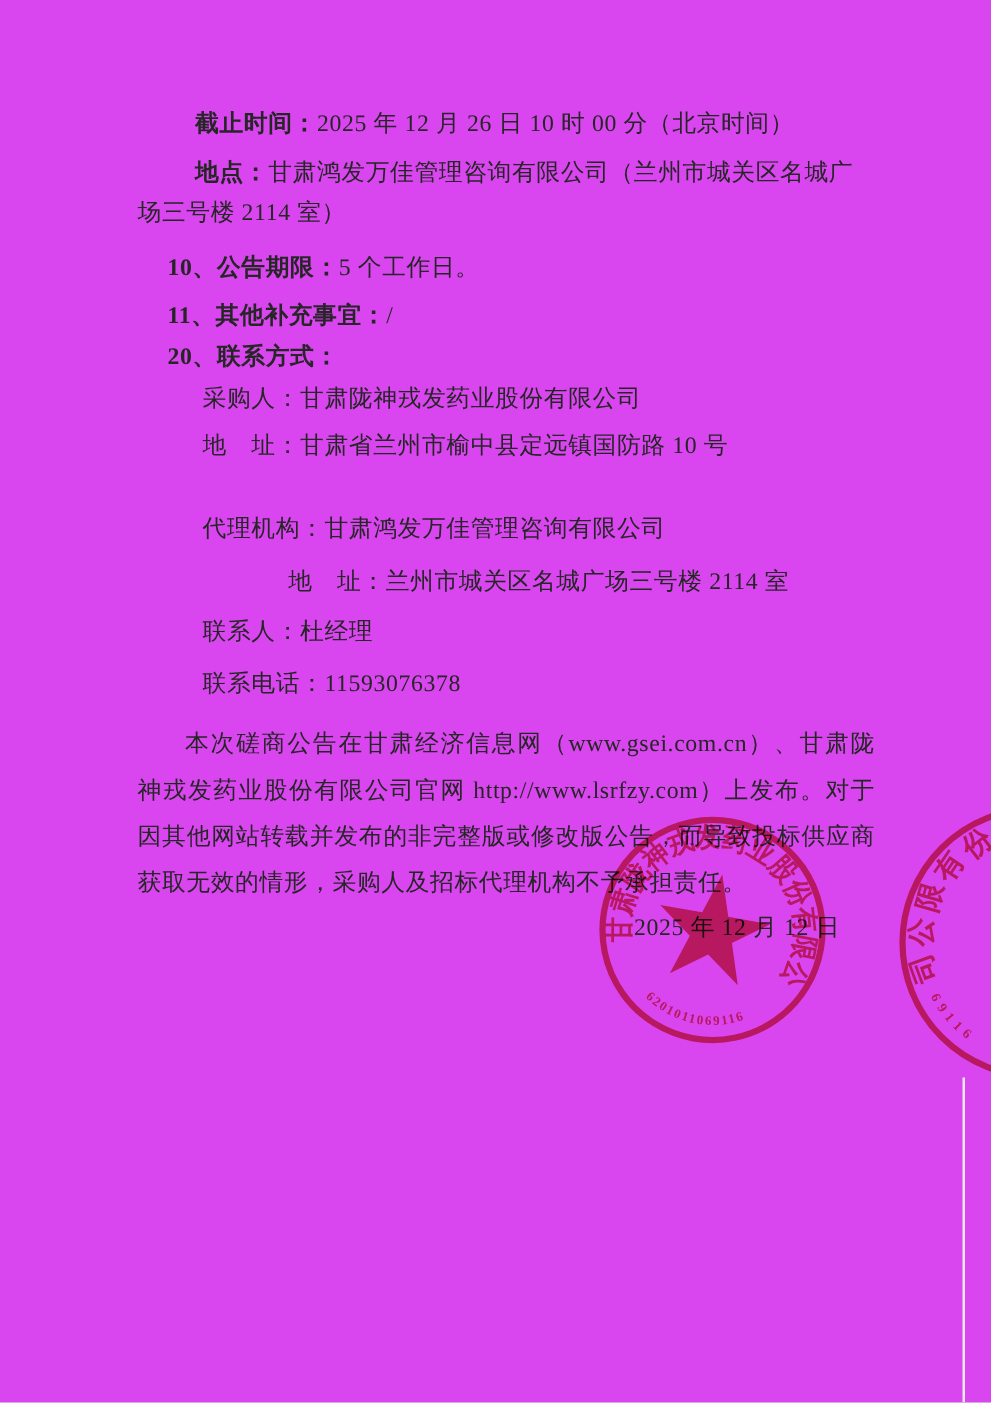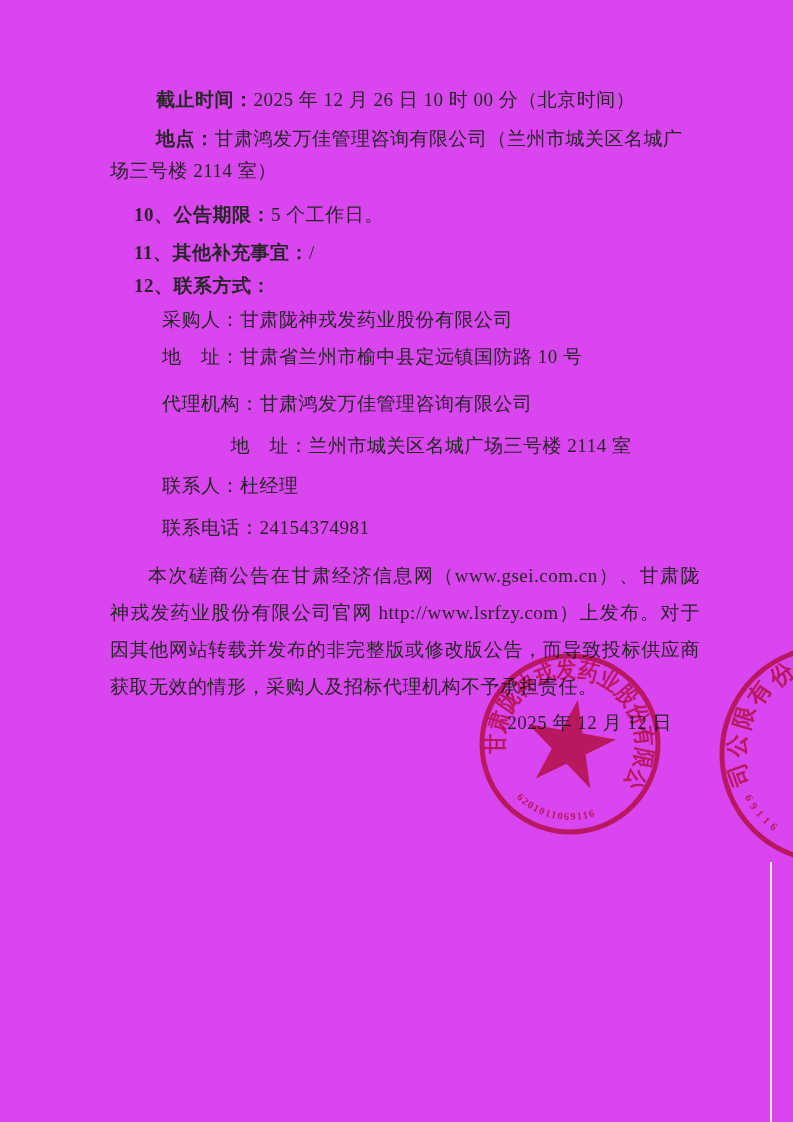--- a/index.html
+++ b/index.html
@@ -12,21 +12,21 @@
   .content{
     position:absolute; left:110px; top:84px; width:590px;
     font-size:19px; line-height:31px; letter-spacing:0.5px;
   }
   .lbl{font-weight:700;}
   .indent{text-indent:46px;}
   .line-location{margin-top:8px; line-height:32px;}
   .num-item{margin-left:24px;}
   .i10{margin-top:12px;} .i11{margin-top:7px;} .i12{margin-top:2px;}
   .contact{margin-left:52px;}
-  .c0{margin-top:3px;} .c1{margin-top:6px;} .c2{margin-top:16px;}
+  .c0{margin-top:3px;} .c1{margin-top:6px;} .c2{margin-top:36px;}
   .c3{margin-top:11px;text-align:center;} .c4{margin-top:9px;} .c5{margin-top:11px;}
   .i13{margin-top:16px; margin-left:18px;}
   .media-para{margin-top:14px; line-height:37px; text-indent:38px; text-align:justify;}
   .date-line{margin-top:2px; text-align:right; padding-right:28px;}
   .seal{
     position:absolute; mix-blend-mode:multiply; opacity:0.87;
   }
   .seal-main{left:474px; top:648px; width:192px; height:192px; transform:rotate(10deg);}
   .seal-edge{left:714px; top:639px; width:230px; height:230px;}
   .seal text, .seal textPath{
@@ -54,40 +54,40 @@
 
     <div class="num-item i10">
       <span class="lbl">10、</span><span class="lbl">公告期限：</span><span>5 个工作日。</span>
     </div>
 
     <div class="num-item i11">
       <span class="lbl">11、</span><span class="lbl">其他补充事宜：</span><span>/</span>
     </div>
 
     <div class="num-item i12">
-      <span class="lbl">12、</span><span class="lbl">联系方式：</span>
+      <span class="lbl">20、</span><span class="lbl">联系方式：</span>
     </div>
 
     <div class="contact c0">
       <span>采购人：</span><span>甘肃陇神戎发药业股份有限公司</span>
     </div>
     <div class="contact c1">
       <span>地　址：</span><span>甘肃省兰州市榆中县定远镇国防路 10 号</span>
     </div>
     <div class="contact c2">
       <span>代理机构：</span><span>甘肃鸿发万佳管理咨询有限公司</span>
     </div>
     <div class="contact c3">
       <span>地　址：</span><span>兰州市城关区名城广场三号楼 2114 室</span>
     </div>
     <div class="contact c4">
       <span>联系人：</span><span>杜经理</span>
     </div>
     <div class="contact c5">
-      <span>联系电话：</span><span>24154374981</span>
+      <span>联系电话：</span><span>11593076378</span>
     </div>
 
 
     <div class="media-para">本次磋商公告在甘肃经济信息网（www.gsei.com.cn）、甘肃陇神戎发药业股份有限公司官网 http://www.lsrfzy.com）上发布。对于因其他网站转载并发布的非完整版或修改版公告，而导致投标供应商获取无效的情形，采购人及招标代理机构不予承担责任。</div>
 
     <div class="date-line">2025 年 12 月 12 日</div>
 
   </div>
 
   <svg class="seal seal-main" viewBox="0 0 192 192" xmlns="http://www.w3.org/2000/svg">

